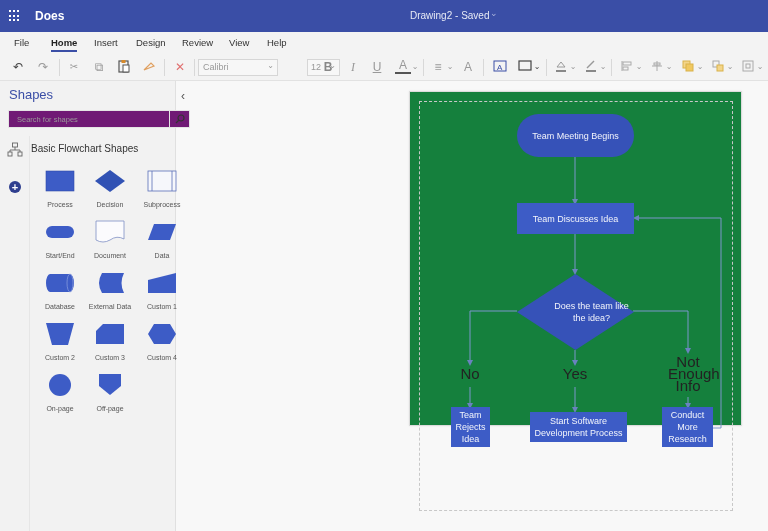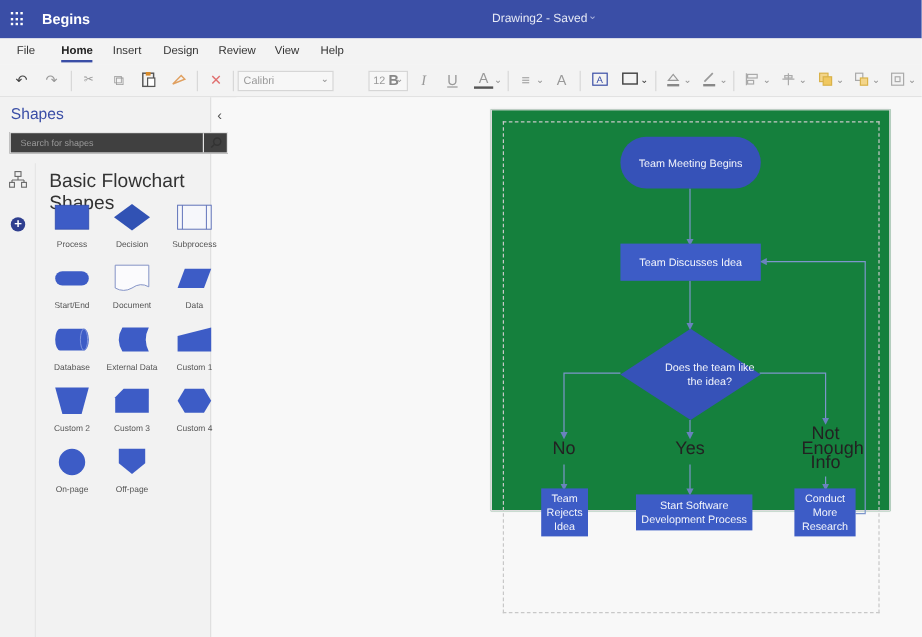--- a/index.html
+++ b/index.html
@@ -22,28 +22,28 @@
   .tb.accent { color: #d78a2a; }
   .tb.red { color: #e07070; }
   .sep { position: absolute; top: 5px; width: 1px; height: 17px; background: #d8d8d8; }
   .font-box { position: absolute; left: 198px; top: 5px; width: 80px; height: 17px; border: 1px solid #d6d6d6; background: #f7f7f7; font-size: 9px; color: #999; padding: 2px 4px; }
   .size-box { position: absolute; left: 278px; top: 5px; width: 33px; height: 17px; border: 1px solid #d6d6d6; background: #f7f7f7; font-size: 9px; color: #999; padding: 2px 3px; margin-left: 29px; }
   .dd { position: absolute; right: 3px; top: 1px; font-size: 8px; color: #999; }
 
   .sidebar { position: absolute; left: 0; top: 81px; width: 176px; height: 450px; background: #f2f2f2; border-right: 1px solid #e0e0e0; }
   .shapes-title { position: absolute; left: 9px; top: 6px; font-size: 13px; color: #3a4ea6; }
   .collapse { position: absolute; left: 181px; top: 8px; font-size: 12px; color: #555; }
-  .search { position: absolute; left: 8px; top: 29px; width: 182px; height: 18px; background: #404040; border: 1px solid #e4e4e4; }
+  .search { position: absolute; left: 8px; top: 29px; width: 182px; height: 18px; background: #701a75; border: 1px solid #e4e4e4; }
   .search-ph { position: absolute; left: 8px; top: 4px; font-size: 7.5px; color: #999; }
   .search-btn { position: absolute; right: 0; top: 0; width: 20px; height: 16px; border-left: 1px solid #e4e4e4; }
   .search-btn svg { position: absolute; left: 5px; top: 3px; }
   .rail { position: absolute; left: 0; top: 55px; width: 30px; height: 395px; border-right: 1px solid #e6e6e6; }
   .stencil-icon { position: absolute; left: 7px; top: 6px; }
   .add-circle { position: absolute; left: 9px; top: 45px; width: 12px; height: 12px; border-radius: 50%; background: #2f3f8f; color: #fff; font-size: 11px; line-height: 12px; text-align: center; font-weight: bold; }
-  .stencil-title { position: absolute; left: 41px; top: 62px; font-size: 16px; color: #333; }
+  .stencil-title { position: absolute; left: 31px; top: 62px; font-size: 10px; color: #333; }
   .shape-cell { position: absolute; width: 50px; height: 48px; text-align: center; }
   .shape-cell svg { display: block; margin: 0 auto; }
   .shape-label { position: absolute; left: -10px; width: 70px; top: 32px; font-size: 7px; color: #555; text-align: center; }
 
   .canvas { position: absolute; left: 197px; top: 81px; width: 571px; height: 450px; background: #f8f8f8; }
   .page { position: absolute; left: 212px; top: 10px; width: 333px; height: 335px; background: #15803d; border: 1px solid #dcdcdc; box-shadow: 0 0 2px rgba(0,0,0,0.08); }
   .page-border { position: absolute; left: 9px; top: 9px; width: 314px; height: 410px; border: 1px dashed #c8c8c8; }
   .node { position: absolute; background: #3d5cc6; color: #f2f4fb; font-size: 9px; text-align: center; display: flex; align-items: center; justify-content: center; line-height: 12px; }
   .label { position: absolute; font-size: 15px; color: #222; text-align: center; line-height: 12px; }
   svg.conn { position: absolute; left: 0; top: 0; }
@@ -56,21 +56,21 @@
     <span></span>
       <span></span>
       <span></span>
       <span></span>
       <span></span>
       <span></span>
       <span></span>
       <span></span>
       <span></span>
   </div>
-  <div class="app-name">Begins</div>
+  <div class="app-name">Does</div>
   <div class="doc-title">Drawing2 - Saved</div>
   <div class="doc-chev">⌄</div>
 </div>
 
 <div class="menubar">
   <div class="menu-item" style="left:14px">File</div>
   <div class="menu-item active" style="left:51px">Home</div>
   <div class="menu-item" style="left:94px">Insert</div>
   <div class="menu-item" style="left:136px">Design</div>
   <div class="menu-item" style="left:182px">Review</div>

